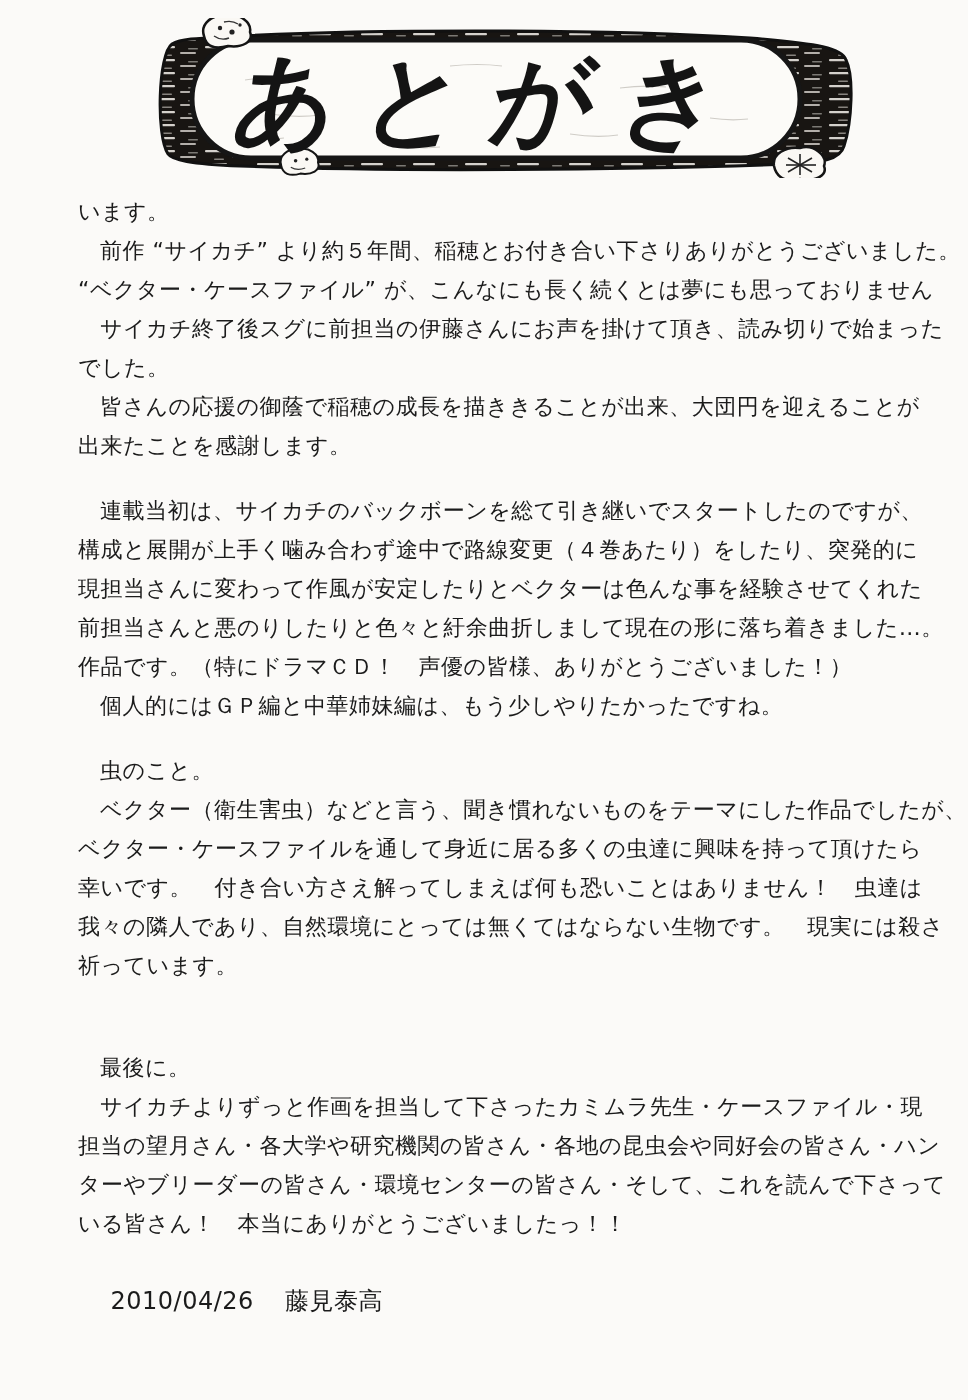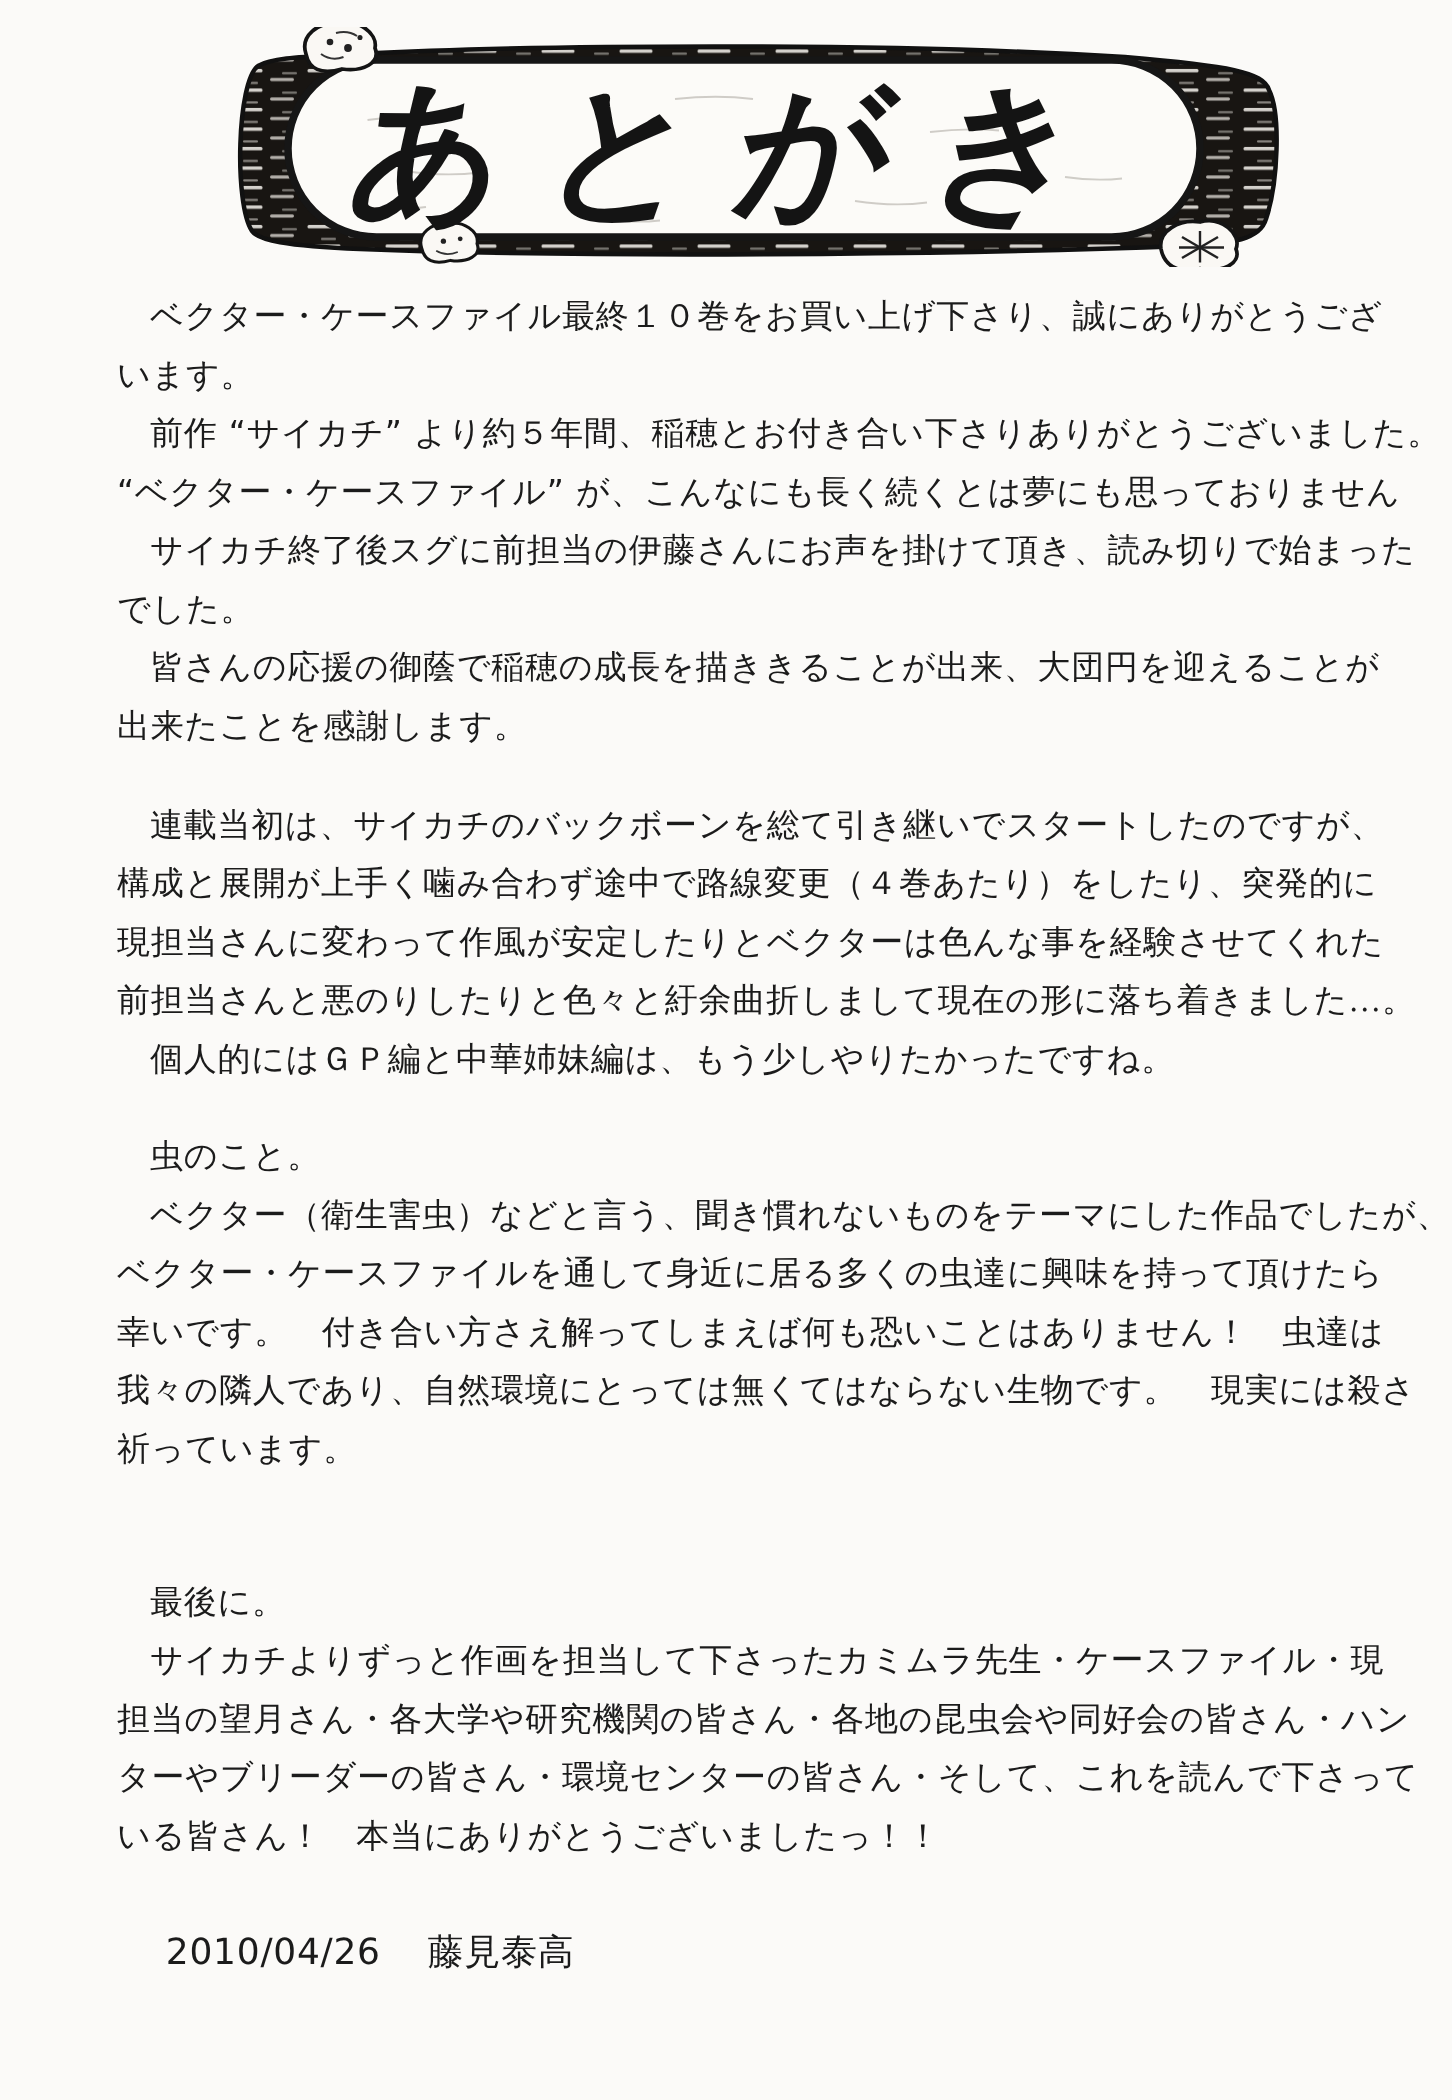--- a/index.html
+++ b/index.html
@@ -29,21 +29,21 @@
     font-family: "DejaVu Sans", sans-serif;
     font-weight: bold;
   }
   .body-text {
     margin-top: 14px;
     font-size: 22px;
     line-height: 39px;
     letter-spacing: 0.5px;
   }
   .section { margin-top: 0; }
-  .section + .section { margin-top: 26px; font-family: Liberation Serif, serif; }
+  .section + .section { margin-top: 26px; }
   .section[data-section="final-thanks"] { margin-top: 63px; }
   .line {
     white-space: pre;
     height: 39px;
   }
   .line.indent { padding-left: 22px; }
   .signature-line {
     height: 39px;
     line-height: 39px;
     white-space: pre;
@@ -116,34 +116,34 @@
           <line x1="-16" y1="-1" x2="14" y2="-1"></line>
         </g>
       </g>
 
       <text class="banner-title-text" x="354" y="116" text-anchor="middle" font-size="100" letter-spacing="26" fill="#141414" transform="skewX(-8)">あとがき</text>
     </svg>
   </div>
 
   <div class="body-text" id="sections-root">
       <div class="section" data-section="opening-thanks">
-        <div class="line indent">ベクター・ケースファイル最終１０巻をお買い上げ下さり、誠にありがとうござ</div>
         <div class="line">います。</div>
         <div class="line indent">前作 “サイカチ” より約５年間、稲穂とお付き合い下さりありがとうございました。</div>
         <div class="line">“ベクター・ケースファイル” が、こんなにも長く続くとは夢にも思っておりません</div>
         <div class="line indent">サイカチ終了後スグに前担当の伊藤さんにお声を掛けて頂き、読み切りで始まった</div>
         <div class="line">でした。</div>
         <div class="line indent">皆さんの応援の御蔭で稲穂の成長を描ききることが出来、大団円を迎えることが</div>
         <div class="line">出来たことを感謝します。</div>
       </div>
       <div class="section" data-section="serialization-history">
         <div class="line indent">連載当初は、サイカチのバックボーンを総て引き継いでスタートしたのですが、</div>
         <div class="line">構成と展開が上手く噛み合わず途中で路線変更（４巻あたり）をしたり、突発的に</div>
         <div class="line">現担当さんに変わって作風が安定したりとベクターは色んな事を経験させてくれた</div>
         <div class="line">前担当さんと悪のりしたりと色々と紆余曲折しまして現在の形に落ち着きました…。</div>
+        <div class="line">作品です。（特にドラマＣＤ！　声優の皆様、ありがとうございました！）</div>
         <div class="line indent">個人的にはＧＰ編と中華姉妹編は、もう少しやりたかったですね。</div>
       </div>
       <div class="section" data-section="about-insects">
         <div class="line indent">虫のこと。</div>
         <div class="line indent">ベクター（衛生害虫）などと言う、聞き慣れないものをテーマにした作品でしたが、</div>
         <div class="line">ベクター・ケースファイルを通して身近に居る多くの虫達に興味を持って頂けたら</div>
         <div class="line">幸いです。　付き合い方さえ解ってしまえば何も恐いことはありません！　虫達は</div>
         <div class="line">我々の隣人であり、自然環境にとっては無くてはならない生物です。　現実には殺さ</div>
         <div class="line">祈っています。</div>
       </div>

